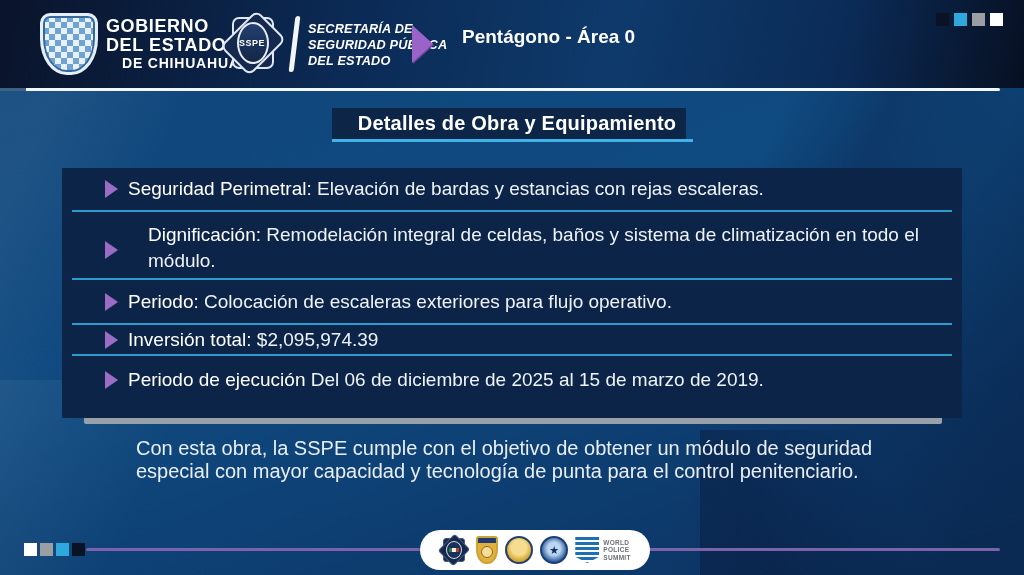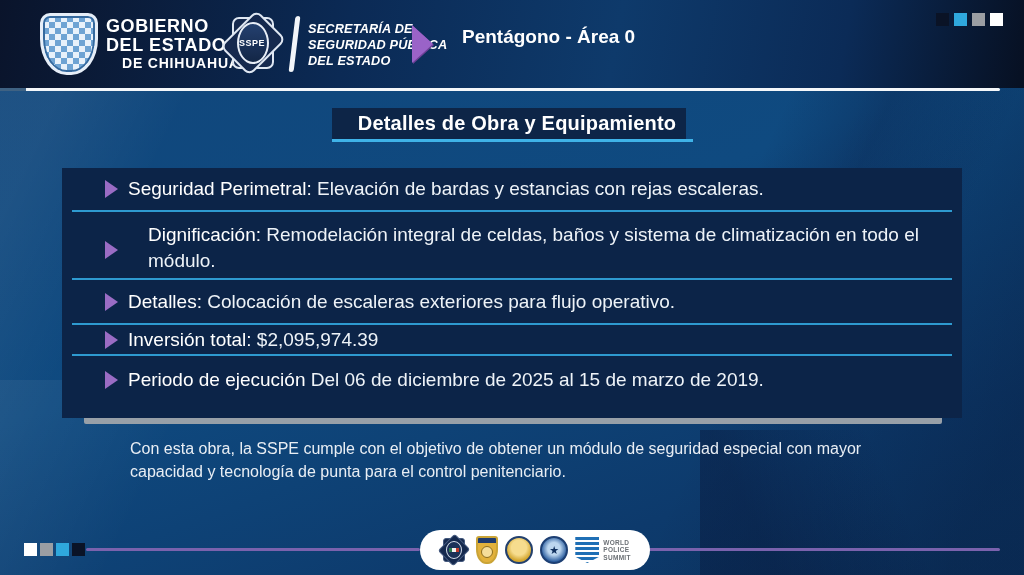--- a/index.html
+++ b/index.html
@@ -80,21 +80,21 @@
   .row.top{align-items:center;gap:20px;}
   .row-1{height:42px;} .row-2{height:66px;padding-top:6px;box-sizing:border-box;} .row-3{height:43px;} .row-4{height:29px;} .row-5{height:48px;}
   .chev{width:0;height:0;border-left:13px solid #9a6cc4;border-top:9px solid transparent;border-bottom:9px solid transparent;
     margin-right:10px;flex:none;}
   .row.top .chev{margin-top:4px;}
   .row p{margin:0;font-size:19px;line-height:26px;color:#eef3f8;max-width:780px;}
   .row .lbl{font-weight:normal;color:#fff;}
   .divider{height:2px;background:#2e9ad0;margin:0 10px 0 -33px;flex:none;}
 
   
-  .footer-note{position:absolute;left:130px;top:437px;width:760px;font-size:16px;line-height:23px;color:#e9eef4;}
+  .footer-note{position:absolute;left:136px;top:437px;width:760px;font-size:20px;line-height:23px;color:#e9eef4;}
 
   
   .pline{position:absolute;top:548px;height:3px;background:#7a62ad;border-radius:2px;}
   .pline-left{left:86px;width:334px;}
   .pline-right{left:648px;width:352px;}
   .logo-pill{position:absolute;left:420px;top:530px;width:230px;height:40px;background:#ffffff;border-radius:20px;
     display:flex;align-items:center;justify-content:center;gap:7px;box-sizing:border-box;padding:0 10px;}
 
   .mini-sspe{position:relative;width:30px;height:32px;flex:none;}
   .mini-sspe .sq{position:absolute;inset:4px;background:#15294e;border:1px solid #44597e;border-radius:3px;}
@@ -181,21 +181,21 @@
       <p><span class="lbl">Seguridad Perimetral:</span> <span>Elevación de bardas y estancias con rejas escaleras.</span></p>
     </div>
     <div class="divider"></div>
     <div class="row row-2 top">
       <div class="chev"></div>
       <p><span class="lbl">Dignificación:</span> <span>Remodelación integral de celdas, baños y sistema de climatización en todo el módulo.</span></p>
     </div>
     <div class="divider"></div>
     <div class="row row-3">
       <div class="chev"></div>
-      <p><span class="lbl">Detalles:</span> <span>Colocación de escaleras exteriores para flujo operativo.</span></p>
+      <p><span class="lbl">Periodo:</span> <span>Colocación de escaleras exteriores para flujo operativo.</span></p>
     </div>
     <div class="divider"></div>
     <div class="row row-4">
       <div class="chev"></div>
       <p><span class="lbl">Inversión total:</span> <span>$2,095,974.39</span></p>
     </div>
     <div class="divider"></div>
     <div class="row row-5">
       <div class="chev"></div>
       <p><span class="lbl">Periodo de ejecución</span> <span>Del 06 de diciembre de 2025 al 15 de marzo de 2019.</span></p>

